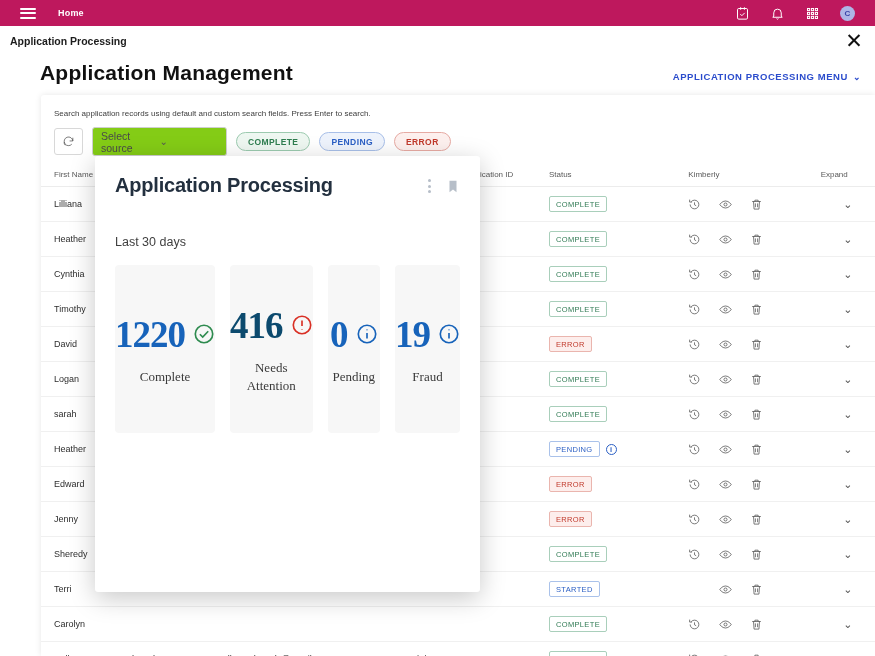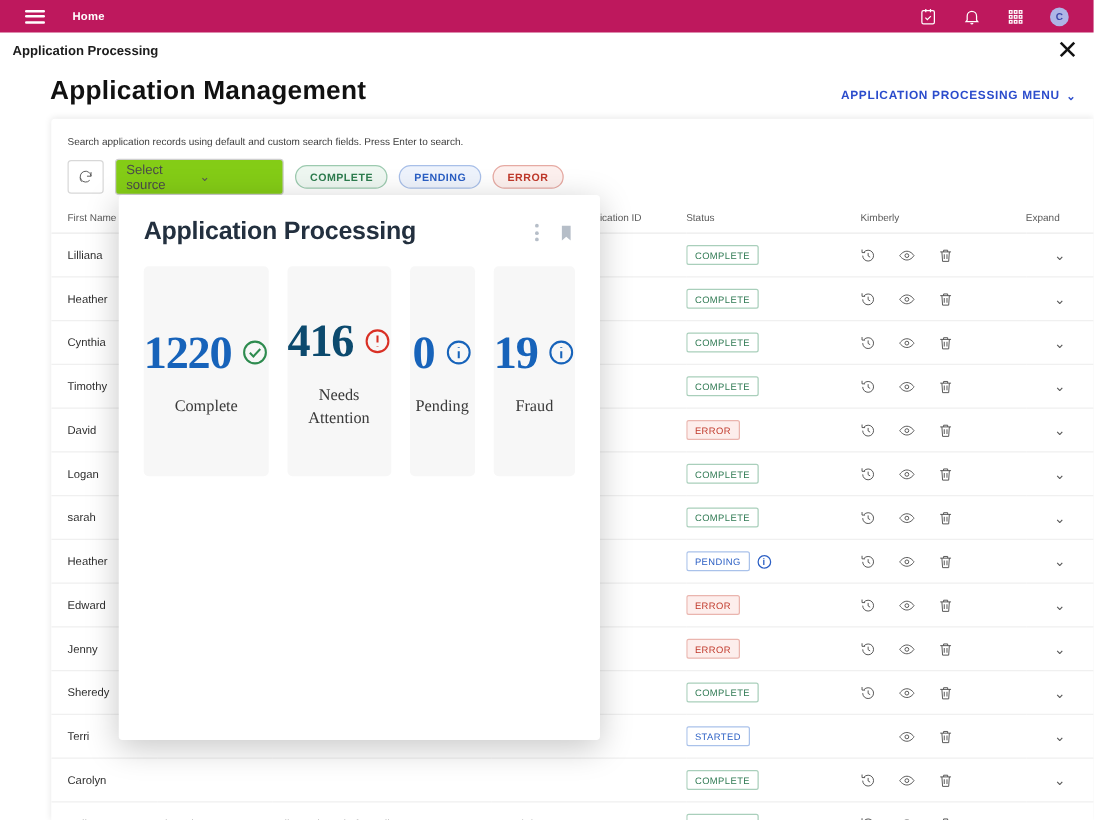--- a/index.html
+++ b/index.html
@@ -739,20 +739,21 @@
             <i></i>
             <i></i>
           </div>
         <div class="bookmark">
           <svg viewBox="0 0 24 24">
               <path d="M6 2h12v20l-6-5-6 5V2z"></path>
             </svg>
         </div>
       </div>
     </div>
+    <div class="modal-sub">Last 30 days</div>
     <div class="stat-grid" id="statgrid">
         <div class="stat-card">
           <div class="stat-top">
             <div class="stat-num" style="color:#1763ba">1220</div>
             <div class="stat-ico" style="color:#2e8b4f"><svg stroke="#2e8b4f" viewBox="0 0 24 24">
                 <circle cx="12" cy="12" r="9.5"></circle>
                 <path d="M7.5 12.3l3.1 3.1 6-6.4"></path>
               </svg></div>
           </div>
           <div class="stat-label">Complete</div>

